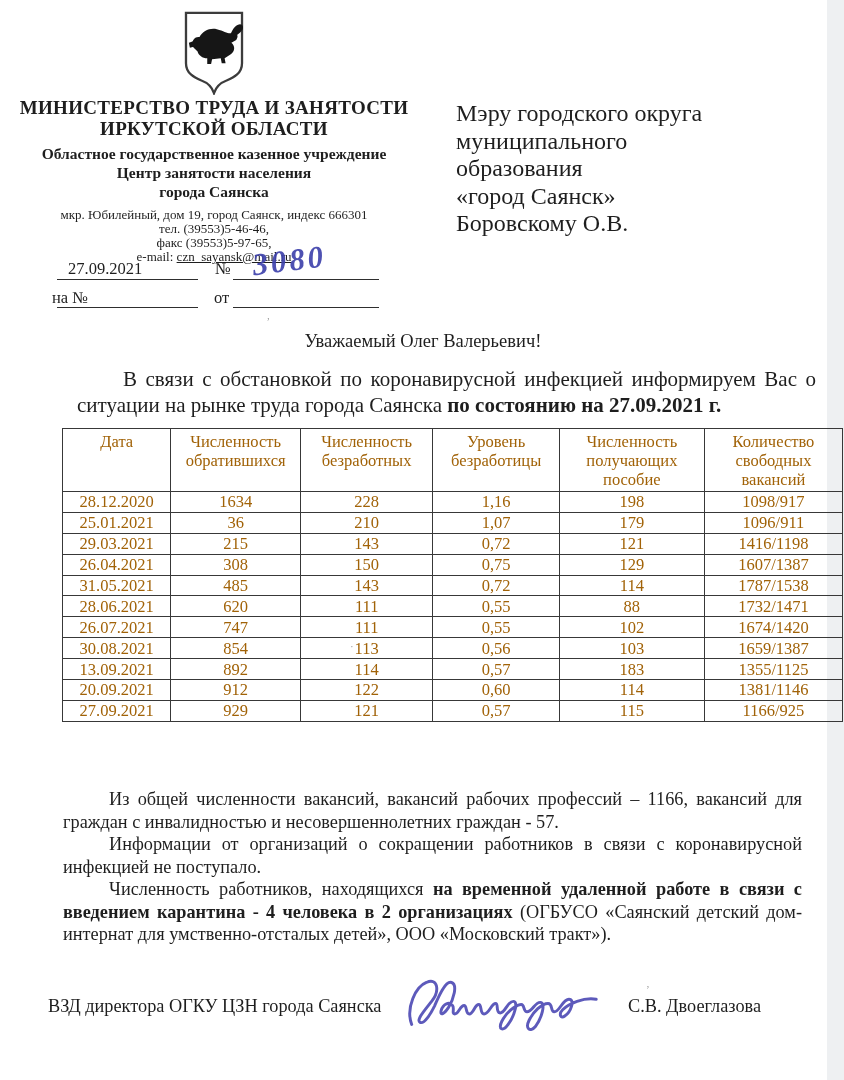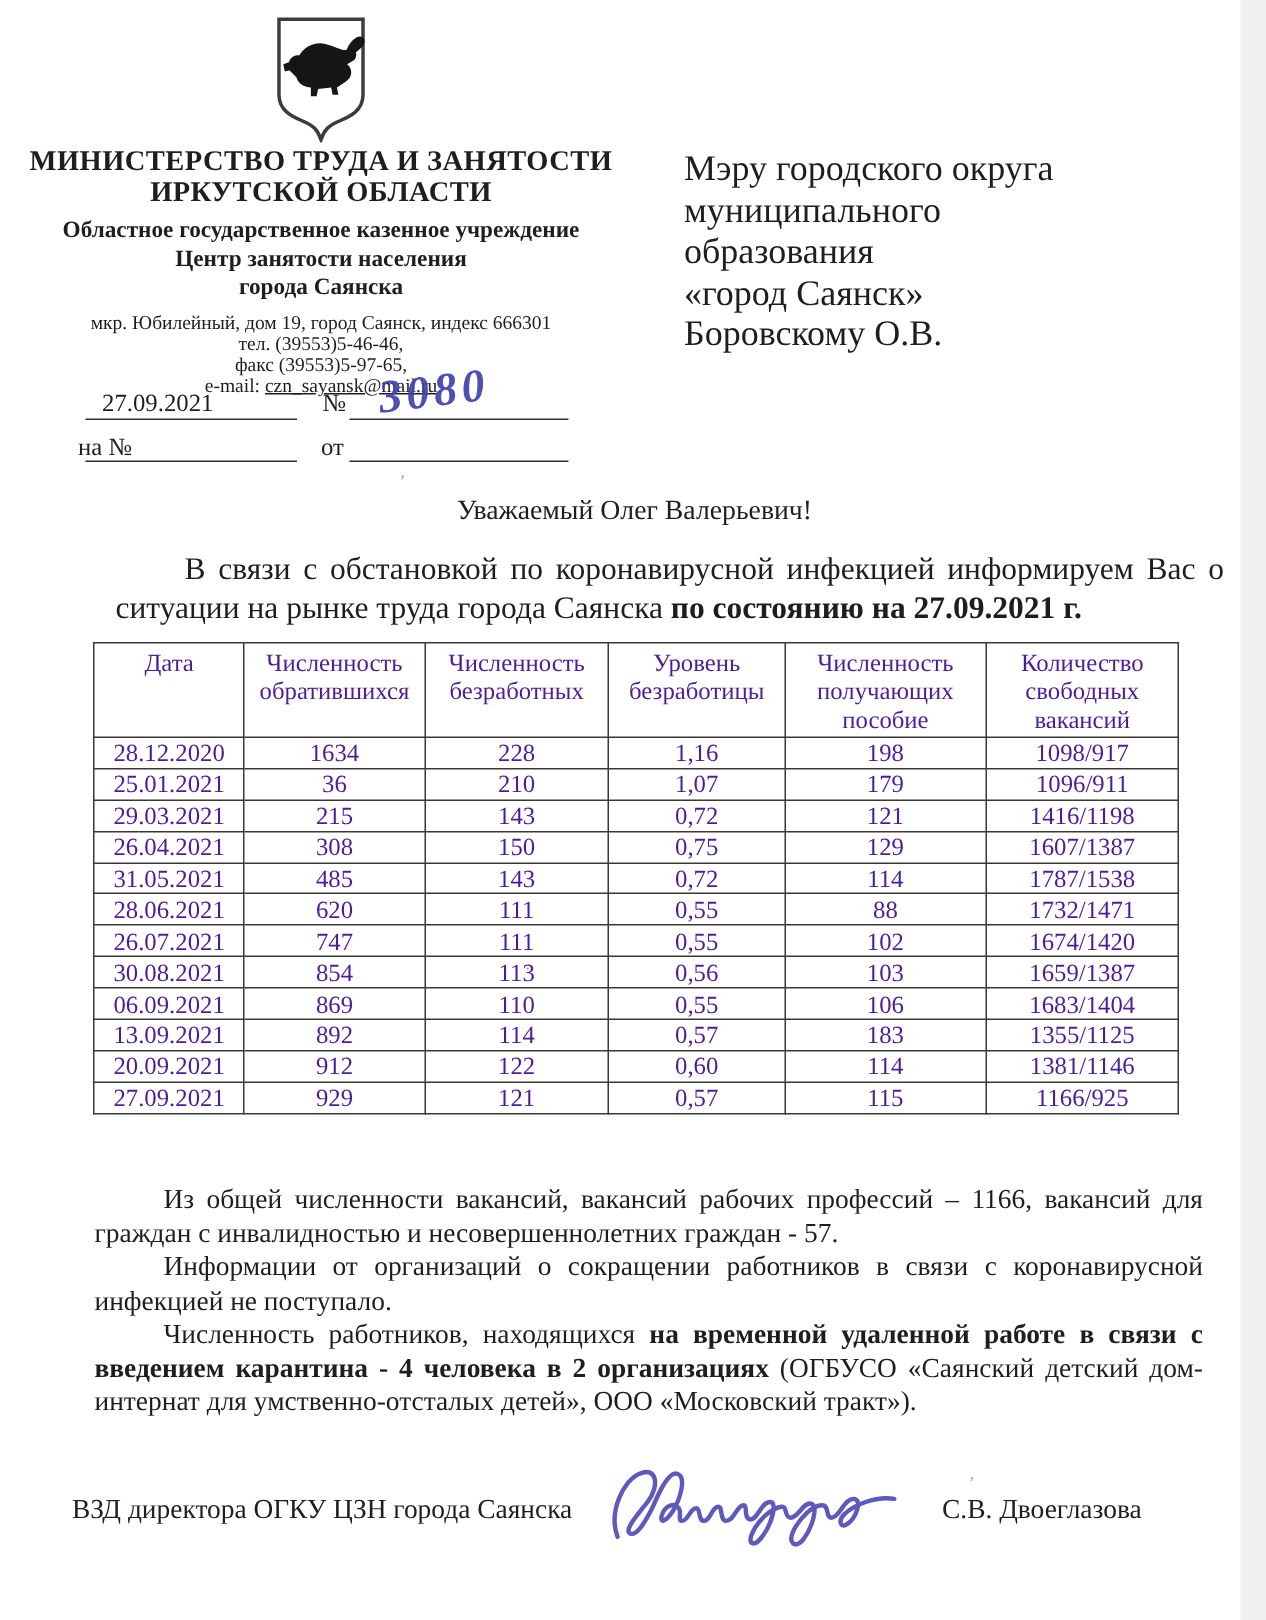--- a/index.html
+++ b/index.html
@@ -26,22 +26,22 @@
     transform:rotate(-7deg);font-weight:bold;opacity:.92;
   }
   
   .addressee{position:absolute;left:456px;top:100px;width:300px;font-size:24px;line-height:27.5px;}
   
   .salutation{position:absolute;left:20px;top:331px;width:806px;text-align:center;font-size:18.5px;}
   .intro{position:absolute;left:77px;top:366px;width:739px;font-size:21px;line-height:26px;
          text-align:justify;text-indent:46px;}
   b{font-weight:bold;}
   
-  .stat-table{position:absolute;left:62px;top:428px;width:724px;border-collapse:collapse;
-              font-size:16.5px;color:#4c1d95;}
+  .stat-table{position:absolute;left:62px;top:428px;width:781px;border-collapse:collapse;
+              font-size:16.5px;color:#a16207;}
   .stat-table th,.stat-table td{border:1.5px solid #383838;text-align:center;}
   .stat-table th{font-weight:normal;font-size:16.5px;line-height:19px;vertical-align:top;padding:3px 2px 2px;}
   .stat-table td{height:19.9px;line-height:19px;padding:0;}
   col.c0{width:13.9%}col.c1{width:16.6%}col.c2{width:17.0%}
   col.c3{width:16.2%}col.c4{width:18.6%}col.c5{width:17.7%}
   
   .body-text{position:absolute;left:63px;top:788px;width:739px;font-size:18.3px;line-height:22.5px;
              text-align:justify;}
   .body-text p{margin:0;text-indent:46px;}
   
@@ -176,28 +176,20 @@
           <td>102</td>
           <td>1674/1420</td>
         </tr>
         <tr>
           <td>30.08.2021</td>
           <td>854</td>
           <td>113</td>
           <td>0,56</td>
           <td>103</td>
           <td>1659/1387</td>
-        </tr>
-        <tr>
-          <td>06.09.2021</td>
-          <td>869</td>
-          <td>110</td>
-          <td>0,55</td>
-          <td>106</td>
-          <td>1683/1404</td>
         </tr>
         <tr>
           <td>13.09.2021</td>
           <td>892</td>
           <td>114</td>
           <td>0,57</td>
           <td>183</td>
           <td>1355/1125</td>
         </tr>
         <tr>

